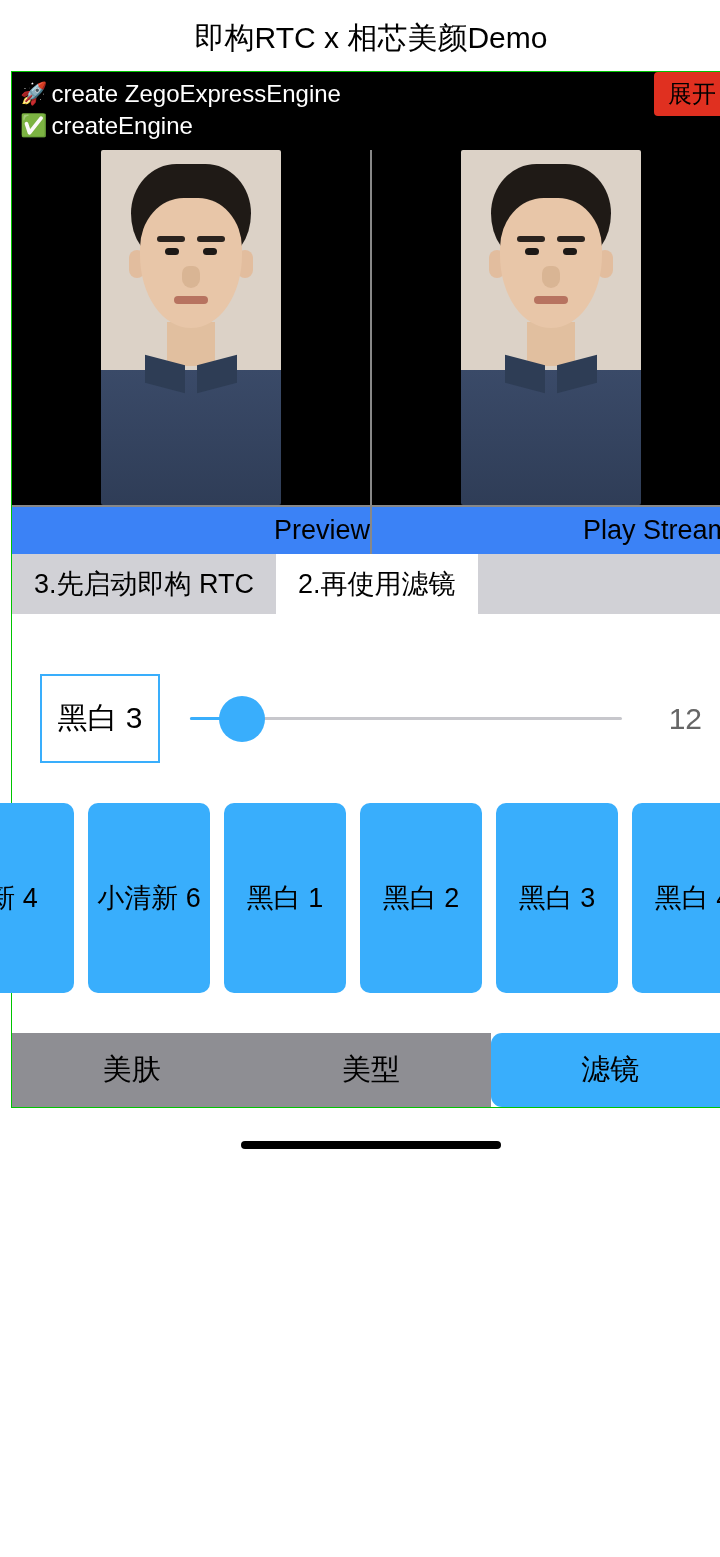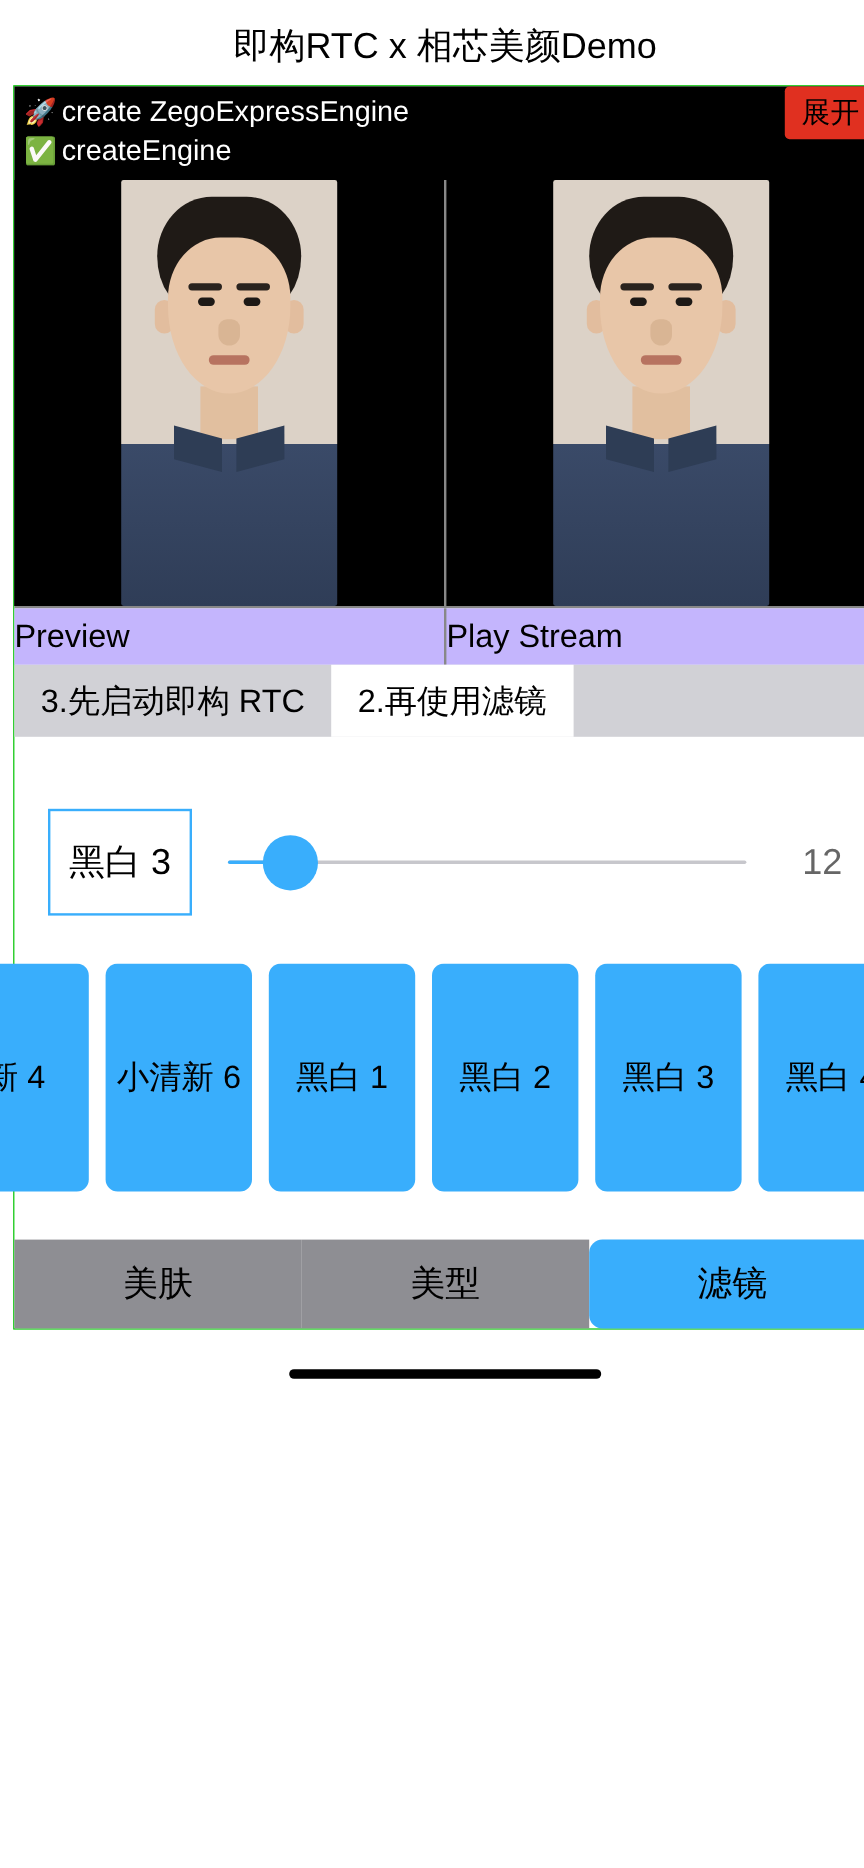--- a/index.html
+++ b/index.html
@@ -30,21 +30,21 @@
   .eye-l, .eye-r { position: absolute; top: 98px; width: 14px; height: 7px; background: #1d1916; border-radius: 4px; }
   .eye-l { left: 64px; } .eye-r { right: 64px; }
   .nose { position: absolute; top: 116px; left: 50%; transform: translateX(-50%); width: 18px; height: 22px; background: #d9b594; border-radius: 8px 8px 10px 10px; }
   .mouth { position: absolute; top: 146px; left: 50%; transform: translateX(-50%); width: 34px; height: 8px; background: #b77360; border-radius: 5px; }
   .neck { position: absolute; top: 172px; left: 50%; transform: translateX(-50%); width: 48px; height: 44px; background: #e1bf9f; }
   .collar-l, .collar-r { position: absolute; top: 210px; width: 40px; height: 28px; background: #2e3d55; }
   .collar-l { left: 44px; transform: skewY(15deg); }
   .collar-r { right: 44px; transform: skewY(-15deg); }
 
   .video-labels { display: flex; border-top: 2px solid #888; }
-  .video-label { flex: 1; text-align: left; font-size: 27px; padding: 8px 0; background: #c4b5fd; }
+  .video-label { flex: 1; text-align: right; font-size: 27px; padding: 8px 0; background: #3b82f6; }
   .video-label + .video-label { border-left: 2px solid #888; }
 
   .steps-row { display: flex; background: #d1d1d6; font-size: 27px; }
   .step { padding: 12px 22px; color: #000; }
   .step.active { background: #fff; }
 
   .slider-section { padding: 60px 28px 40px 28px; display: flex; align-items: center; gap: 30px; }
   .current-filter-box { border: 2px solid #39aefc; padding: 22px 12px; font-size: 30px; color: #000; min-width: 120px; text-align: center; }
   .slider-wrap { flex: 1; position: relative; height: 40px; display: flex; align-items: center; }
   .slider-track { position: absolute; left: 0; right: 0; height: 3px; background: #c7c7cc; border-radius: 2px; }

